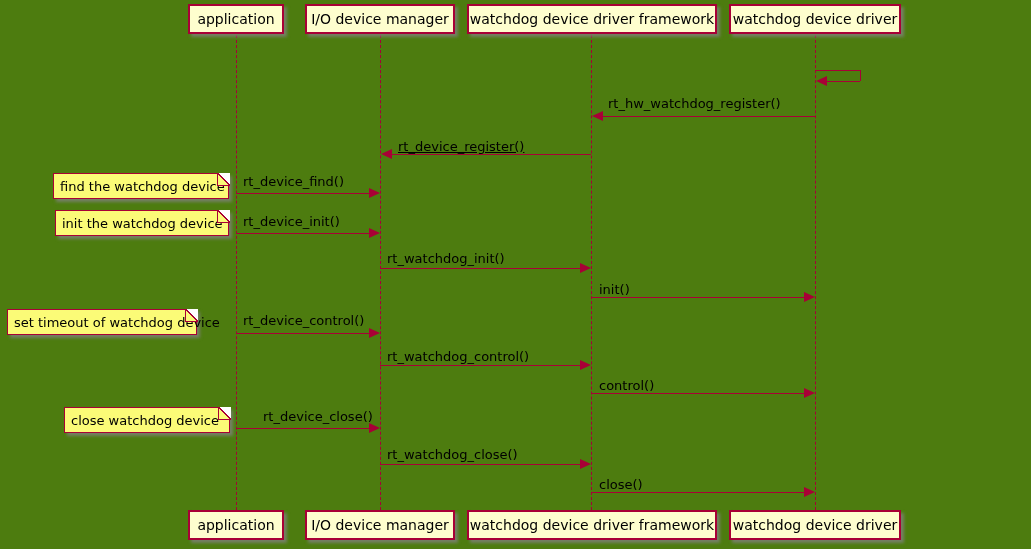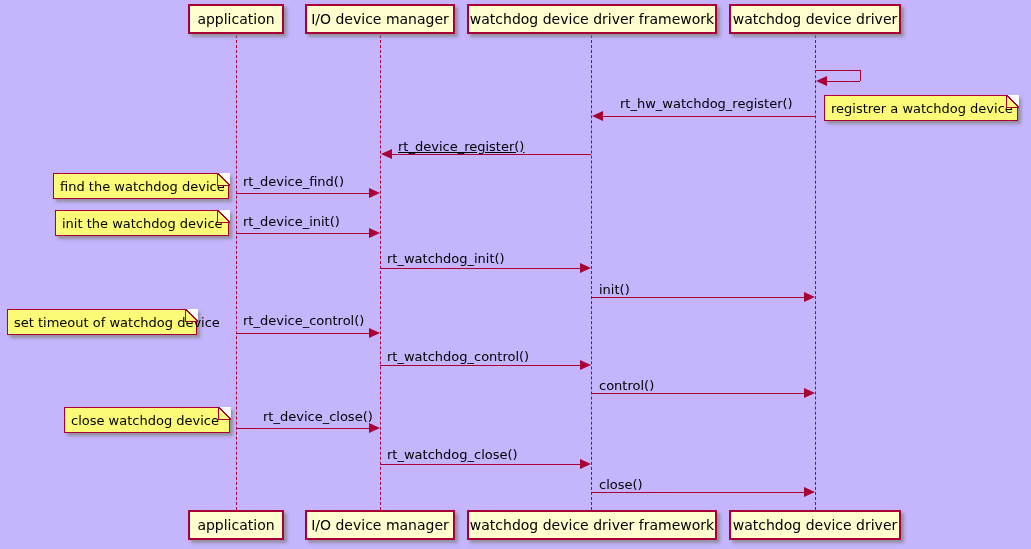--- a/index.html
+++ b/index.html
@@ -1,19 +1,19 @@
 <!DOCTYPE html>
 <html><head>
 <meta charset="utf-8">
 <style>
   html,body{margin:0;padding:0;background:#ffffff;}
   #canvas{
     position:relative;
     width:1031px;height:549px;
-    background:#c4b5fd;
+    background:#4d7c0f;
     font-family:"DejaVu Sans","Liberation Sans",sans-serif;
     overflow:hidden;
   }
   .pbox{
     position:absolute;
     box-sizing:border-box;
     height:30px;
     background:#FEFECE;
     border:2px solid #A80036;
     box-shadow:3px 3px 3px rgba(130,130,130,0.75);
@@ -112,21 +112,21 @@
     </div>
   <div class="pbox" style="left:729px;top:510px;width:172px;">
       <span>watchdog device driver</span>
     </div>
 
   <div class="mline" style="left:815px;top:70px;width:45px;"></div>
   <div class="vline" style="left:860px;top:70px;height:11px;"></div>
   <div class="mline" style="left:827px;top:81px;width:33px;"></div>
   <div class="ah-l" style="left:816px;top:76px;"></div>
 
-  <div class="mlabel" style="left:608px;top:97px;margin-left:12px;">rt_hw_watchdog_register()</div>
+  <div class="mlabel" style="left:608px;top:97px;">rt_hw_watchdog_register()</div>
   <div class="mline" style="left:602px;top:116px;width:213px;"></div>
   <div class="ah-l" style="left:592px;top:111px;"></div>
 
   <div class="mlabel" style="left:398px;top:140px;text-decoration:underline;">rt_device_register()</div>
   <div class="mline" style="left:391px;top:154px;width:200px;"></div>
   <div class="ah-l" style="left:381px;top:149px;"></div>
 
   <div class="mlabel" style="left:243px;top:175px;">rt_device_find()</div>
   <div class="mline" style="left:236px;top:193px;width:135px;"></div>
   <div class="ah-r" style="left:369px;top:188px;"></div>
@@ -160,23 +160,20 @@
   <div class="ah-r" style="left:369px;top:423px;"></div>
 
   <div class="mlabel" style="left:387px;top:448px;text-align:right;">rt_watchdog_close()</div>
   <div class="mline" style="left:380px;top:464px;width:202px;"></div>
   <div class="ah-r" style="left:580px;top:459px;"></div>
 
   <div class="mlabel" style="left:599px;top:478px;">close()</div>
   <div class="mline" style="left:591px;top:492px;width:215px;"></div>
   <div class="ah-r" style="left:804px;top:487px;"></div>
 
-  <div class="note" style="left:824px;top:95px;width:194px;">
-      <span>registrer a watchdog device</span>
-    </div>
   <div class="note" style="left:53px;top:173px;width:176px;">
       <span>find the watchdog device</span>
     </div>
   <div class="note" style="left:55px;top:210px;width:174px;">
       <span>init the watchdog device</span>
     </div>
   <div class="note" style="left:7px;top:309px;width:190px;">
       <span>set timeout of watchdog device</span>
     </div>
   <div class="note" style="left:64px;top:407px;width:166px;">

